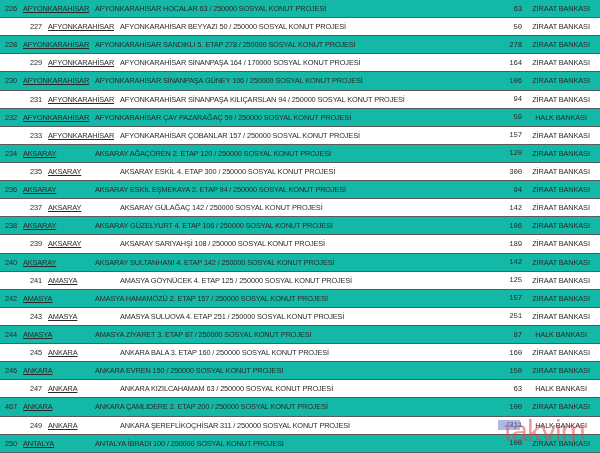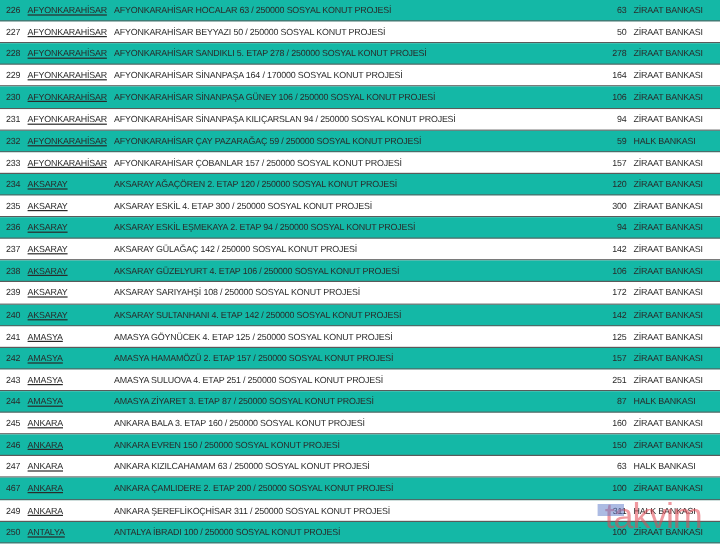--- a/index.html
+++ b/index.html
@@ -8,26 +8,26 @@
     .table { width: 600px; display: flex; flex-direction: column; }
     .row {
       display: flex; align-items: center;
       height: 18.12px;
       border-bottom: 1.2px solid #5a5a5a;
       font-size: 7.4px;
       letter-spacing: -0.15px;
       white-space: nowrap;
     }
     .row.odd { background: #14b8a6; }
-    .row.even { background: #ffffff; }
+    .row.even { background: #ffffff; padding-left: 25px; }
     .c-no { width: 22px; padding-left: 5px; }
     .c-city { width: 71px; padding-left: 1px; text-decoration: underline; }
     .c-proj { flex: 1; padding-left: 2px; overflow: hidden; }
-    .c-count { width: 60px; text-align: right; padding-right: 6px; }
-    .c-bank { width: 72px; text-align: left; padding-right: 6px; }
+    .c-count { width: 60px; text-align: right; padding-right: 6px; font-family: Liberation Mono, monospace; }
+    .c-bank { width: 72px; text-align: center; padding-right: 6px; }
     .watermark {
       position: absolute; left: 504px; top: 414px;
       font-size: 30px; font-weight: normal; color: rgba(225,70,80,0.55);
       letter-spacing: -1px; pointer-events: none;
     }
     .watermark .flag {
       position: absolute; left: -6px; top: 6px; width: 22px; height: 10px;
       background: rgba(90,120,200,0.5);
     }
   </style>
@@ -123,21 +123,21 @@
       <div class="c-no">238</div>
       <div class="c-city">AKSARAY</div>
       <div class="c-proj">AKSARAY GÜZELYURT 4. ETAP 106 / 250000 SOSYAL KONUT PROJESİ</div>
       <div class="c-count">106</div>
       <div class="c-bank">ZİRAAT BANKASI</div>
     </div>
     <div class="row even">
       <div class="c-no">239</div>
       <div class="c-city">AKSARAY</div>
       <div class="c-proj">AKSARAY SARIYAHŞİ 108 / 250000 SOSYAL KONUT PROJESİ</div>
-      <div class="c-count">172</div>
+      <div class="c-count">189</div>
       <div class="c-bank">ZİRAAT BANKASI</div>
     </div>
     <div class="row odd">
       <div class="c-no">240</div>
       <div class="c-city">AKSARAY</div>
       <div class="c-proj">AKSARAY SULTANHANI 4. ETAP 142 / 250000 SOSYAL KONUT PROJESİ</div>
       <div class="c-count">142</div>
       <div class="c-bank">ZİRAAT BANKASI</div>
     </div>
     <div class="row even">

